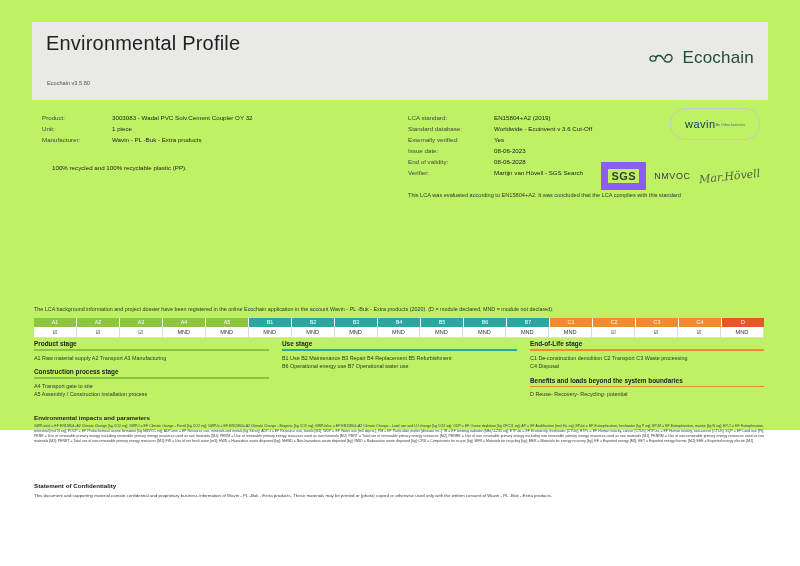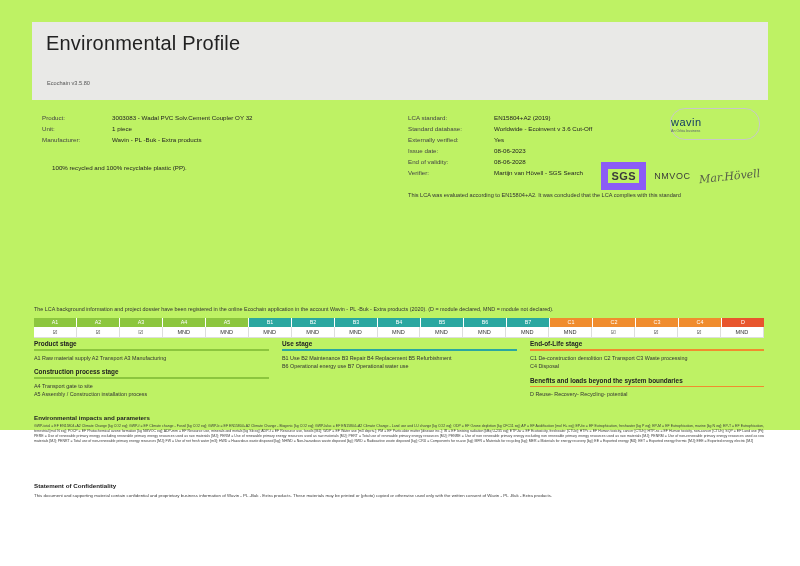--- a/index.html
+++ b/index.html
@@ -49,21 +49,21 @@
     position:absolute;left:10px;top:52px;font-size:6.2px;color:#222;
   }
   .eval-note{
     position:absolute;left:376px;top:80px;font-size:5.6px;color:#333;
   }
 
   
   .wavin-logo{
     position:absolute;right:8px;top:-4px;width:88px;height:30px;
     border:1px solid #c8c8c8;border-radius:15px;
-    display:flex;flex-direction:column;align-items:flex-start;justify-content:center;
+    display:flex;flex-direction:row;align-items:center;justify-content:center;
   }
   .wavin-word{font-size:11px;color:#123b63;letter-spacing:.5px;font-weight:400;}
   .wavin-tag{font-size:3.6px;color:#5b6570;margin-top:1px;}
 
   
   .marks{
     position:absolute;right:8px;top:50px;display:flex;align-items:center;gap:8px;
   }
   .sgs{
     font-size:11px;color:#3a3a3a;font-weight:700;letter-spacing:.5px;
@@ -123,20 +123,26 @@
   .st-body{font-size:4.4px;line-height:7px;color:#3a3a3a;}
 </style>
 </head>
 <body>
 
 <div class="page">
 
   <div class="header">
     <div class="hdr-title">Environmental Profile</div>
     <div class="hdr-ver">Ecochain v3.5.80</div>
+    <div class="brand">
+      <svg class="infinity" viewBox="0 0 52 28">
+        <path d="M14 14 c0 -7 -12 -7 -12 0 c0 7 12 7 12 0 c0 -7 10 -9 14 0 c4 9 12 9 16 4 c4 -5 2 -12 -4 -12 c-5 0 -8 4 -8 8" fill="none" stroke="#1f4d3a" stroke-width="2.6" stroke-linecap="round"></path>
+      </svg>
+      <span class="brand-name">Ecochain</span>
+    </div>
   </div>
 
   <div class="meta">
     <div class="meta-left">
       <div class="mrow">
         <div class="mlab">Product:</div>
         <div class="mval">3003083 - Wadal PVC Solv.Cement Coupler OY 32</div>
       </div>
       <div class="mrow">
         <div class="mlab">Unit:</div>

